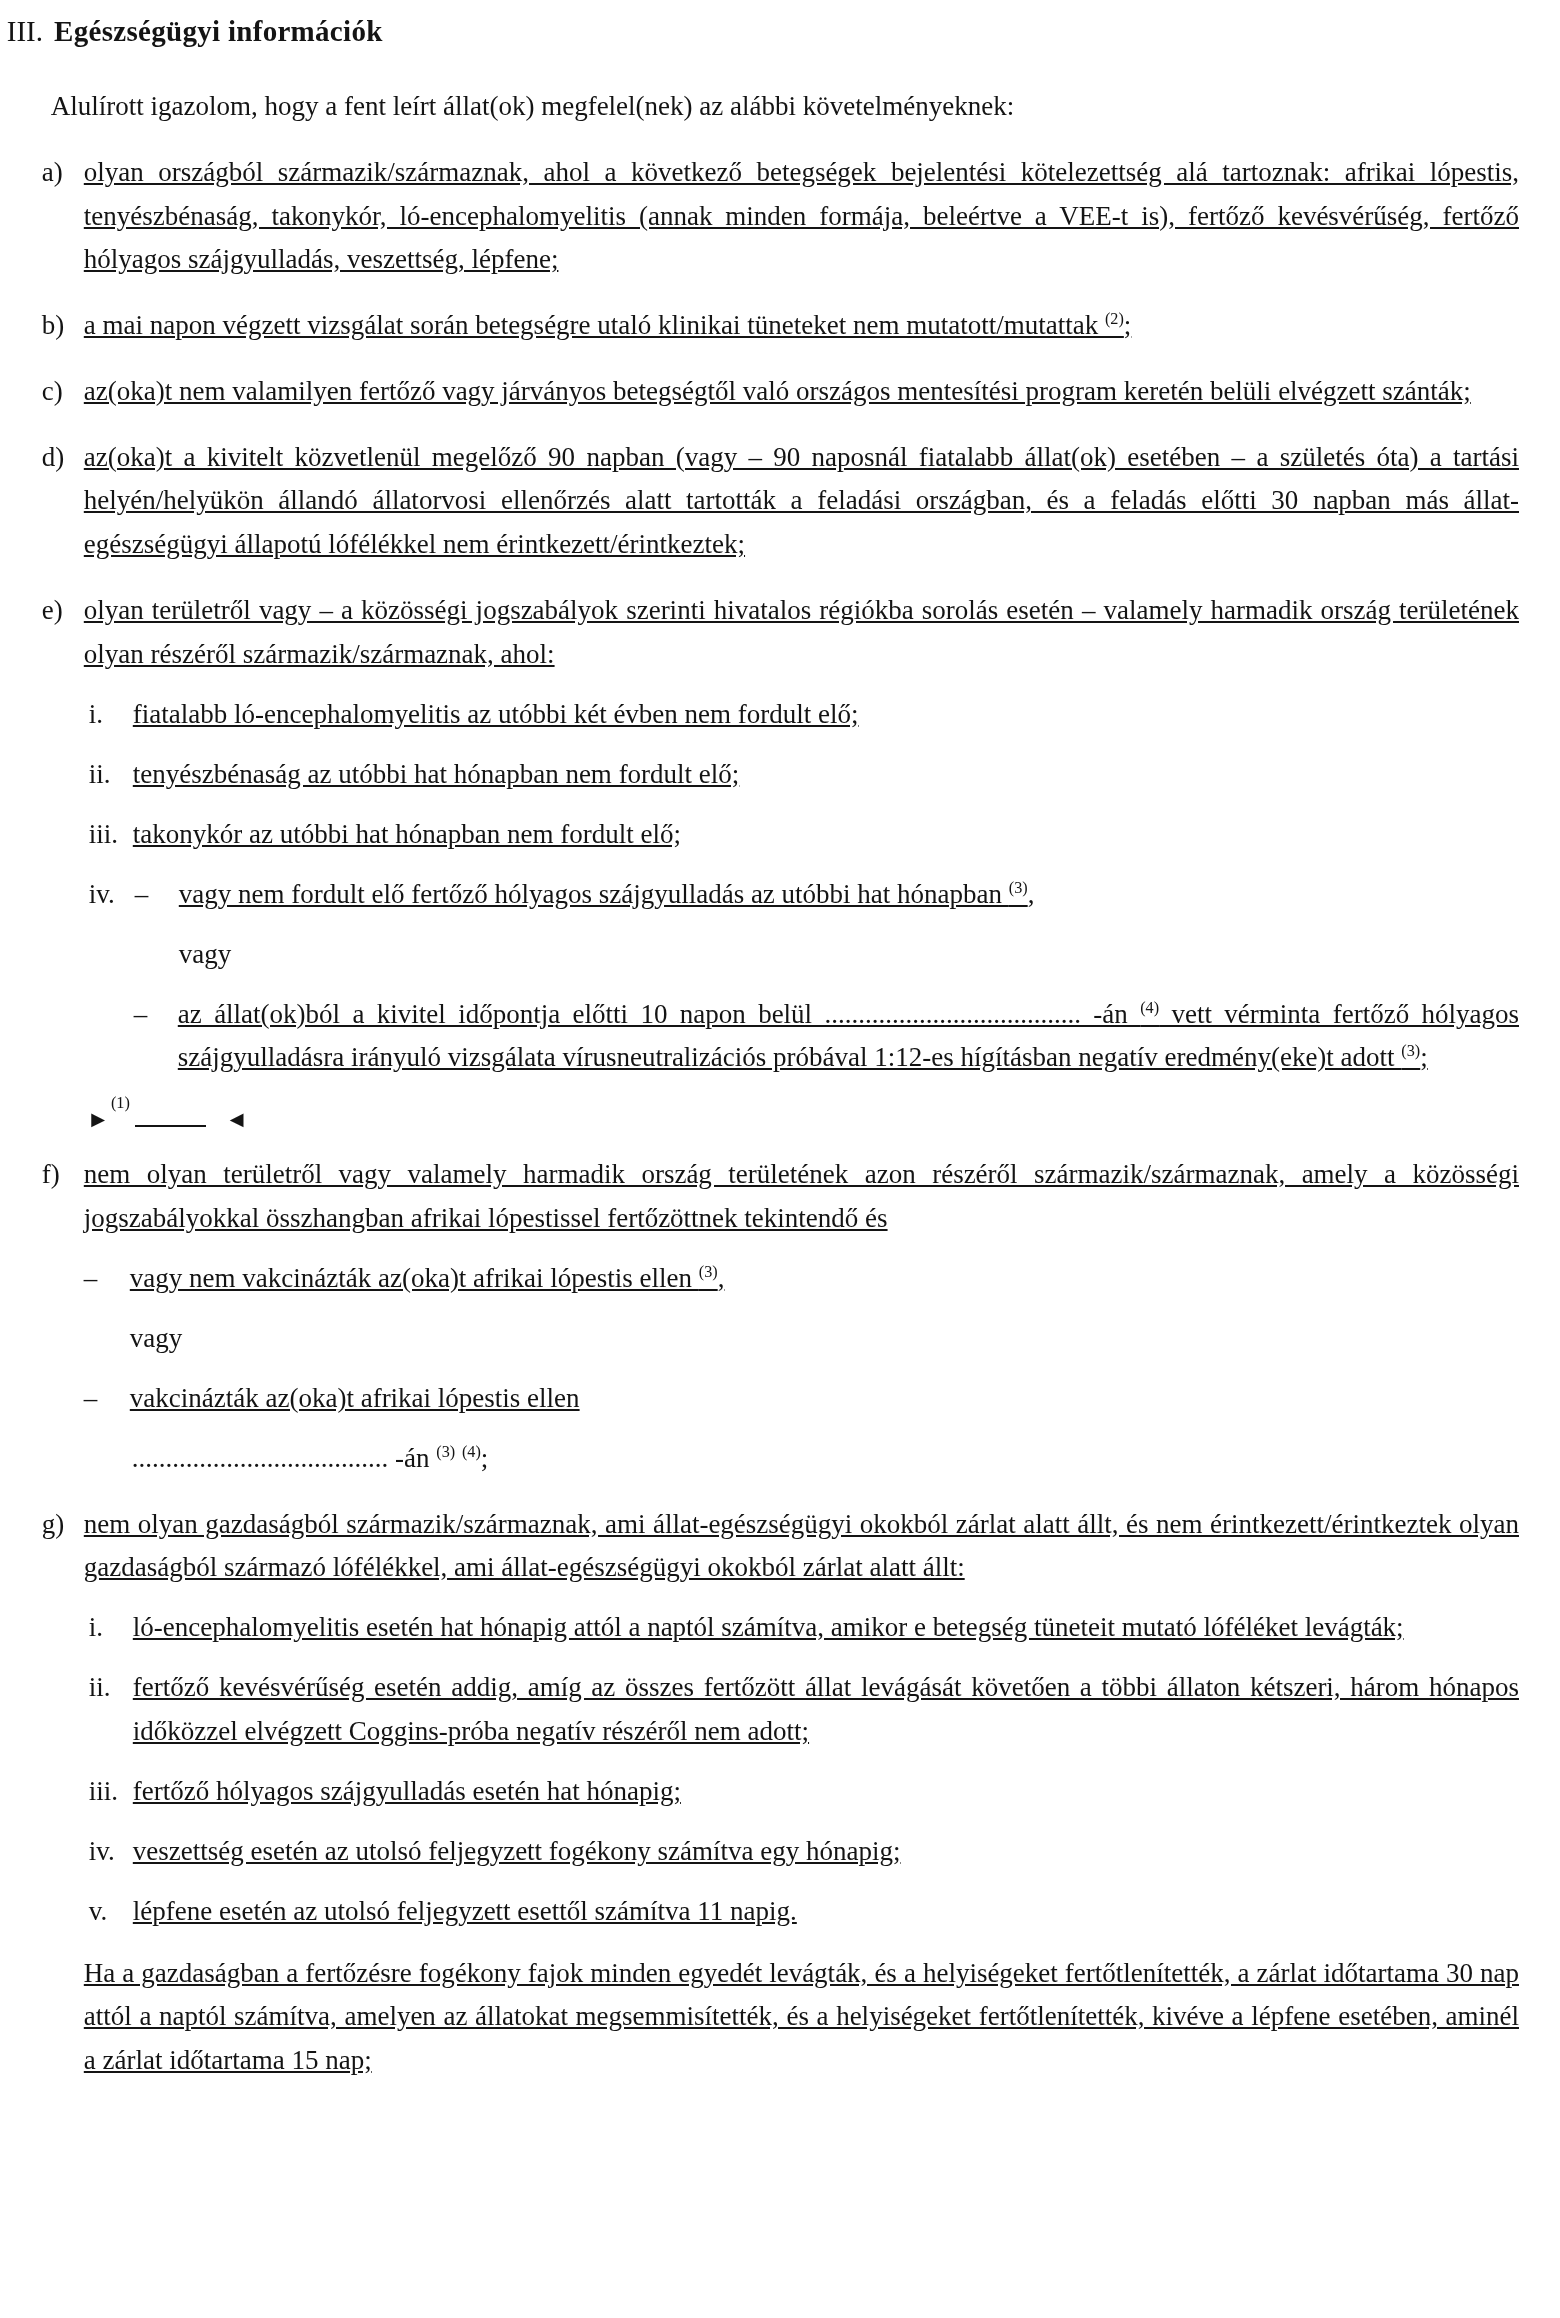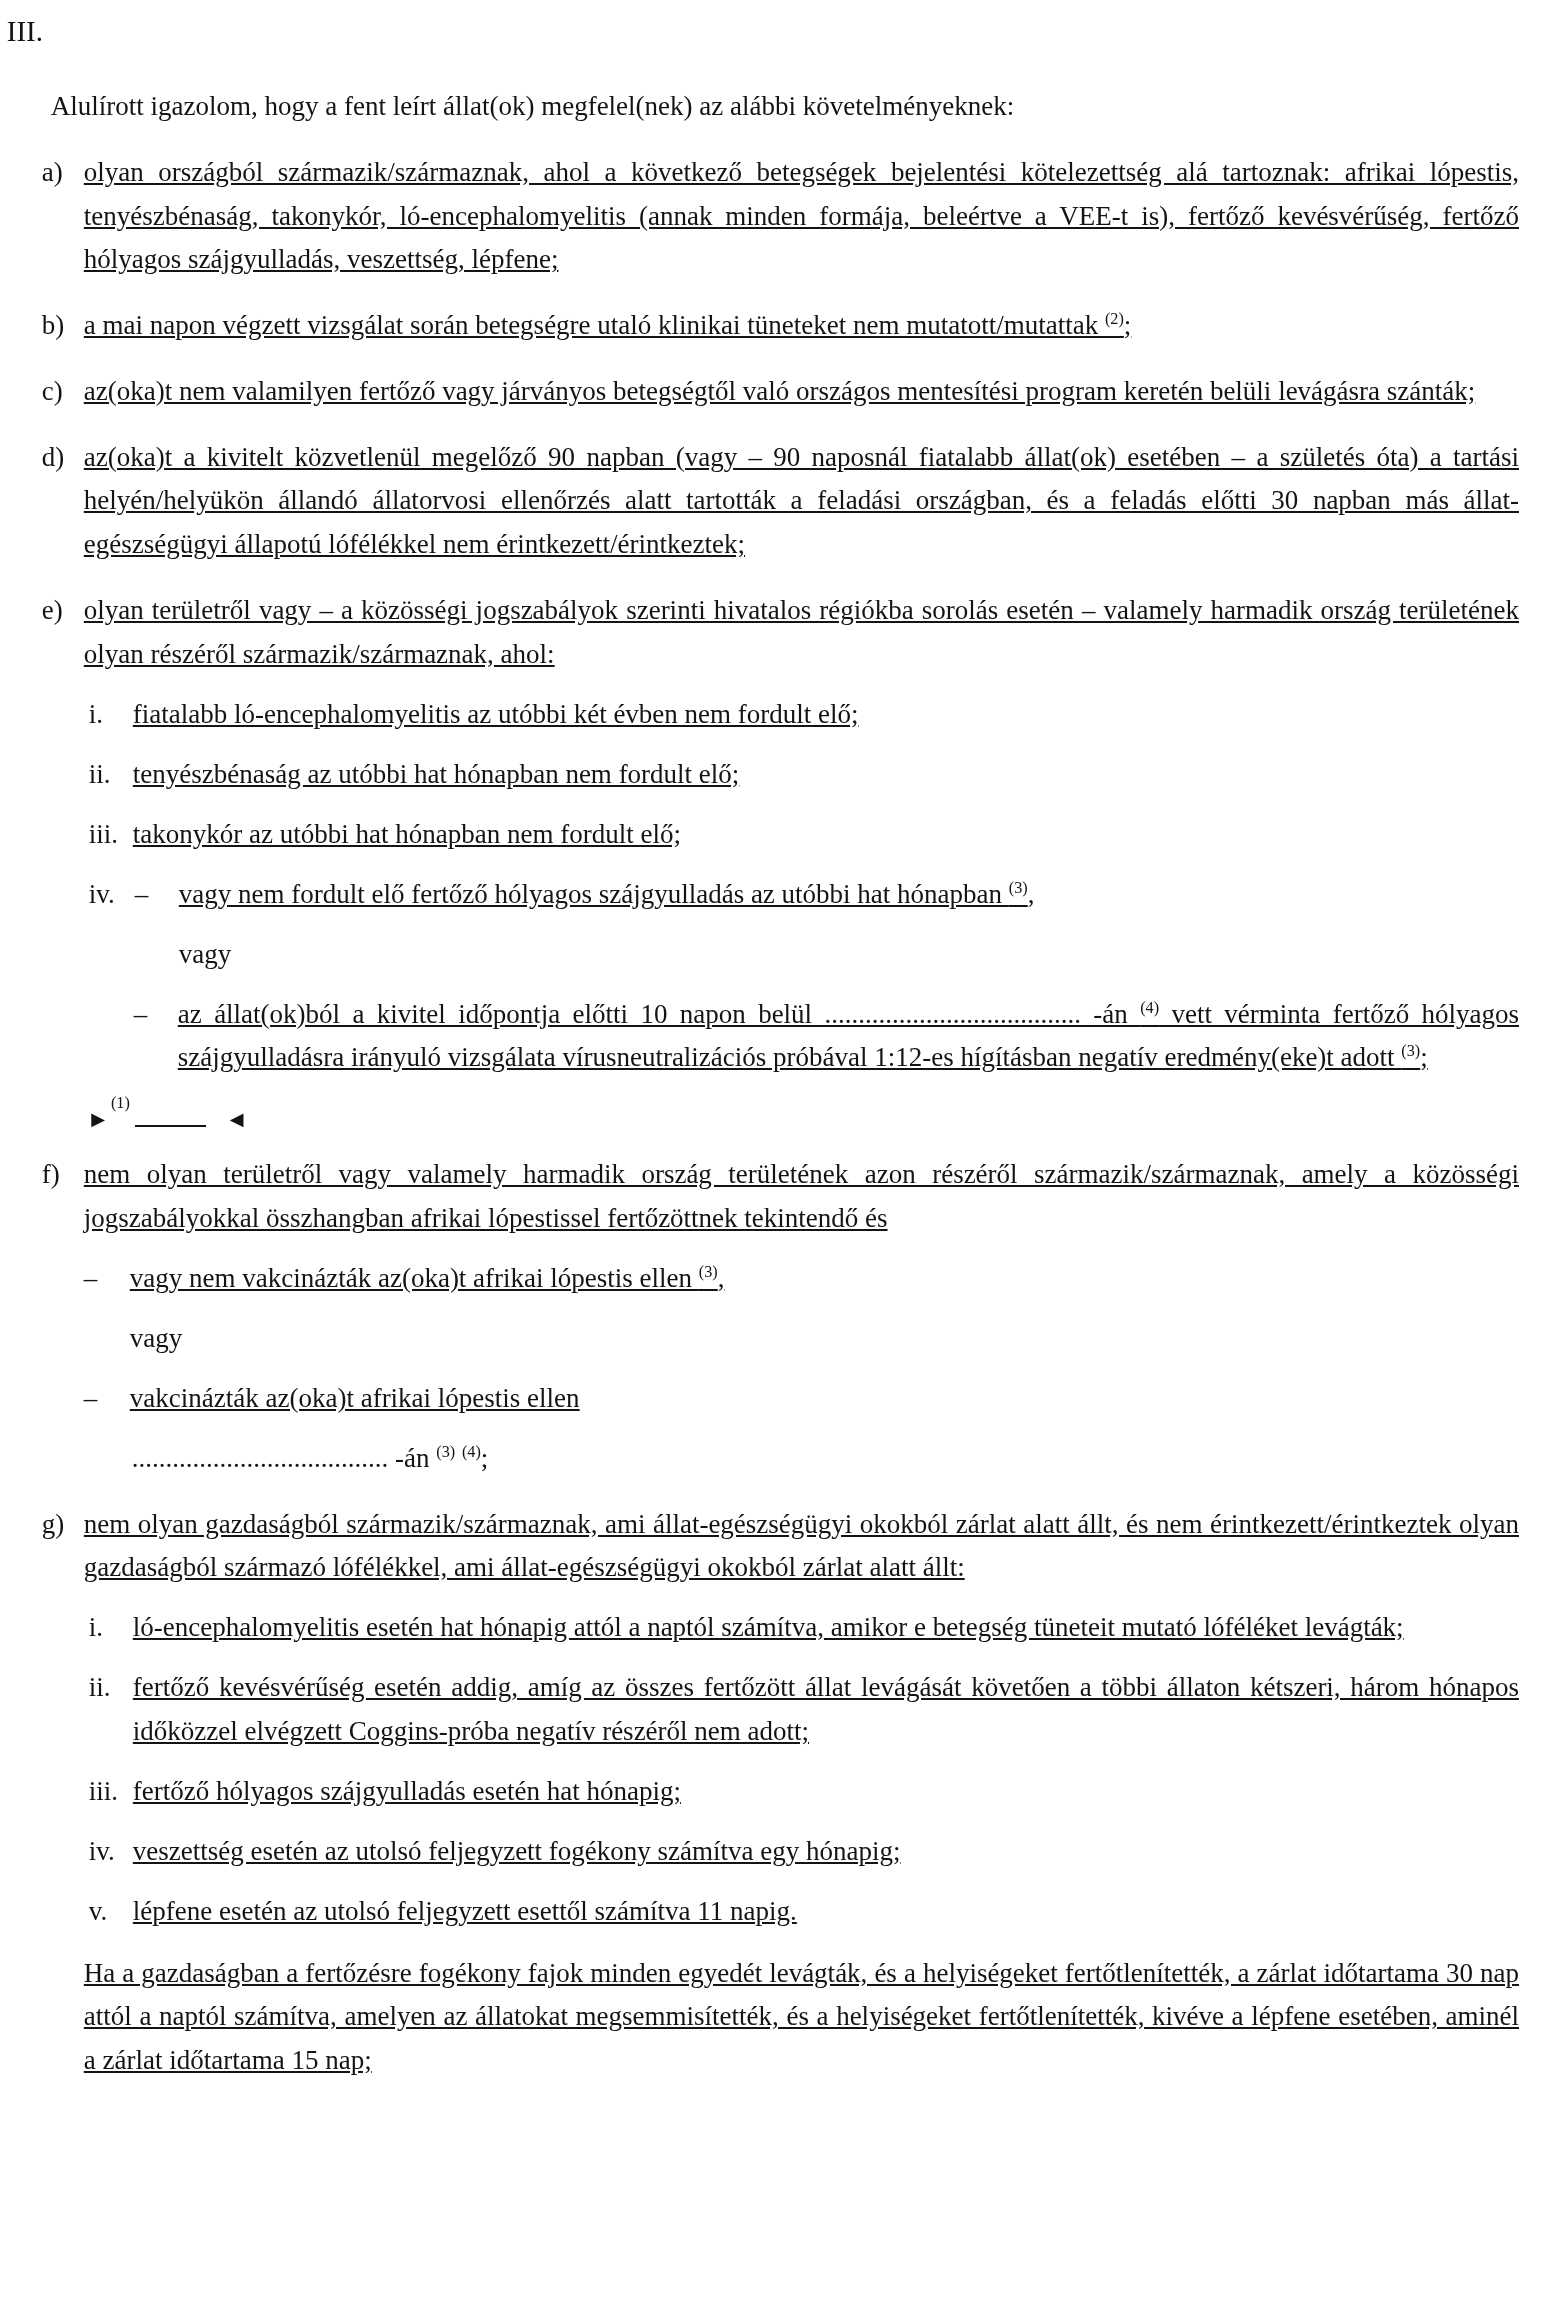--- a/index.html
+++ b/index.html
@@ -70,37 +70,38 @@
     border-bottom: 2.7px solid #141414;
     height: 6.8px;
     margin: 0 19px 4.1px 2.7px;
   }
 </style>
 </head>
 <body>
 
 <div class="title-row">
   <span class="num">III.</span>
+  <span class="name">Egészségügyi információk</span>
 </div>
 
 <p class="p-intro">Alulírott igazolom, hogy a fent leírt állat(ok) megfelel(nek) az alábbi követelményeknek:</p>
 
 <div class="li lvl1">
   <span class="lbl">a)</span>
   <span class="txt">olyan országból származik/származnak, ahol a következő betegségek bejelentési kötelezettség alá tartoznak: afrikai lópestis, tenyészbénaság, takonykór, ló-encephalomyelitis (annak minden formája, beleértve a VEE-t is), fertőző kevésvérűség, fertőző hólyagos szájgyulladás, veszettség, lépfene;</span>
 </div>
 
 <div class="li lvl1">
   <span class="lbl">b)</span>
   <span class="txt">a mai napon végzett vizsgálat során betegségre utaló klinikai tüneteket nem mutatott/mutattak <sup>(2)</sup>;</span>
 </div>
 
 <div class="li lvl1">
   <span class="lbl">c)</span>
-  <span class="txt">az(oka)t nem valamilyen fertőző vagy járványos betegségtől való országos mentesítési program keretén belüli levágásra szánták;</span>
+  <span class="txt">az(oka)t nem valamilyen fertőző vagy járványos betegségtől való országos mentesítési program keretén belüli elvégzett szánták;</span>
 </div>
 
 <div class="li lvl1">
   <span class="lbl">d)</span>
   <span class="txt">az(oka)t a kivitelt közvetlenül megelőző 90 napban (vagy – 90 naposnál fiatalabb állat(ok) esetében – a születés óta) a tartási helyén/helyükön állandó állatorvosi ellenőrzés alatt tartották a feladási országban, és a feladás előtti 30 napban más állat-egészségügyi állapotú lófélékkel nem érintkezett/érintkeztek;</span>
 </div>
 
 <div class="li lvl1">
   <span class="lbl">e)</span>
   <span class="txt">olyan területről vagy – a közösségi jogszabályok szerinti hivatalos régiókba sorolás esetén – valamely harmadik ország területének olyan részéről származik/származnak, ahol:</span>

